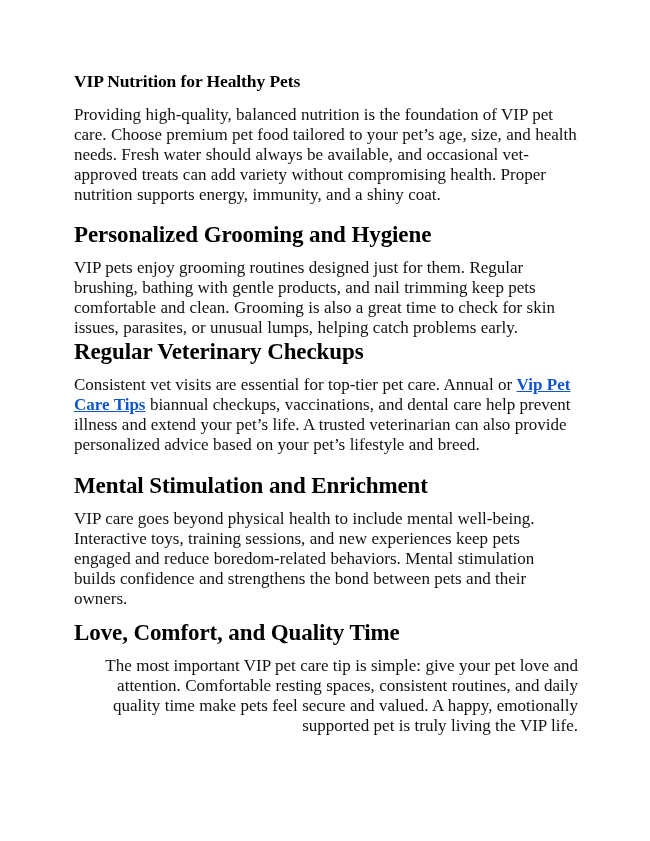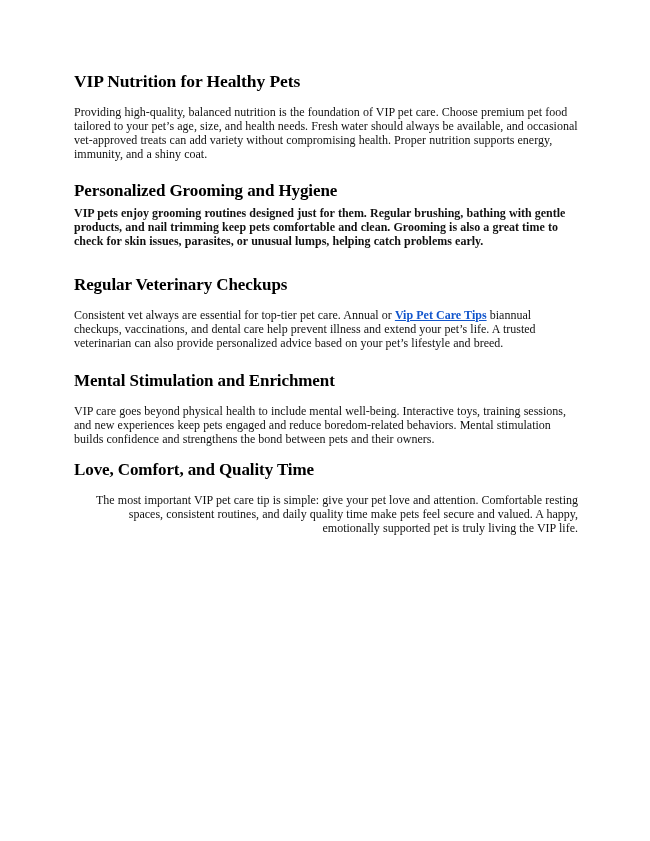--- a/index.html
+++ b/index.html
@@ -40,42 +40,42 @@
     color: #000000;
     margin: 0;
     padding: 0;
     letter-spacing: -0.1px;
   }
   h1.section-heading {
     font-size: 17.5px;
     line-height: 22px;
   }
   h2.section-heading {
-    font-size: 17px;
+    font-size: 23px;
     line-height: 22px;
     font-family: Liberation Serif, serif;
   }
   .section-body {
     font-family: "Liberation Serif", "DejaVu Serif", serif;
-    font-size: 12px;
-    line-height: 14px;
+    font-size: 17px;
+    line-height: 20px;
     color: #111111;
     margin: 0;
     padding: 0;
     text-align: left;
     word-spacing: 0.15px;
   }
   
   .sec-1 { margin-top: 0px; }
   .sec-1 .section-body { margin-top: 13px; }
 
   .sec-2 { margin-top: 19px; }
-  .sec-2 .section-body { margin-top: 4px; font-weight: bold; }
+  .sec-2 .section-body { margin-top: 12px; }
 
-  .sec-3 { margin-top: 26px; }
+  .sec-3 { margin-top: 3px; }
   .sec-3 .section-body { margin-top: 12px; }
 
   .sec-4 { margin-top: 20px; }
   .sec-4 .section-body { margin-top: 12px; }
 
   .sec-5 { margin-top: 13px; }
   .sec-5 .section-body { margin-top: 12px; text-align: right; }
 
   a.inline-link {
     color: #1155cc;
@@ -95,21 +95,21 @@
       <p class="section-body"><span>Providing high-quality, balanced nutrition is the foundation of VIP pet care. Choose premium pet food tailored to your pet’s age, size, and health needs. Fresh water should always be available, and occasional vet-approved treats can add variety without compromising health. Proper nutrition supports energy, immunity, and a shiny coat.</span></p>
     </section>
 
     <section class="article-section sec-2">
       <h2 class="section-heading">Personalized Grooming and Hygiene</h2>
       <p class="section-body"><span>VIP pets enjoy grooming routines designed just for them. Regular brushing, bathing with gentle products, and nail trimming keep pets comfortable and clean. Grooming is also a great time to check for skin issues, parasites, or unusual lumps, helping catch problems early.</span></p>
     </section>
 
     <section class="article-section sec-3">
       <h2 class="section-heading">Regular Veterinary Checkups</h2>
-      <p class="section-body"><span>Consistent vet always are essential for top-tier pet care. Annual or </span><a class="inline-link" href="#">Vip Pet Care Tips</a><span> biannual checkups, vaccinations, and dental care help prevent illness and extend your pet’s life. A trusted veterinarian can also provide personalized advice based on your pet’s lifestyle and breed.</span></p>
+      <p class="section-body"><span>Consistent vet visits are essential for top-tier pet care. Annual or </span><a class="inline-link" href="#">Vip Pet Care Tips</a><span> biannual checkups, vaccinations, and dental care help prevent illness and extend your pet’s life. A trusted veterinarian can also provide personalized advice based on your pet’s lifestyle and breed.</span></p>
     </section>
 
     <section class="article-section sec-4">
       <h2 class="section-heading">Mental Stimulation and Enrichment</h2>
       <p class="section-body"><span>VIP care goes beyond physical health to include mental well-being. Interactive toys, training sessions, and new experiences keep pets engaged and reduce boredom-related behaviors. Mental stimulation builds confidence and strengthens the bond between pets and their owners.</span></p>
     </section>
 
     <section class="article-section sec-5">
       <h2 class="section-heading">Love, Comfort, and Quality Time</h2>
       <p class="section-body"><span>The most important VIP pet care tip is simple: give your pet love and attention. Comfortable resting spaces, consistent routines, and daily quality time make pets feel secure and valued. A happy, emotionally supported pet is truly living the VIP life.</span></p>

